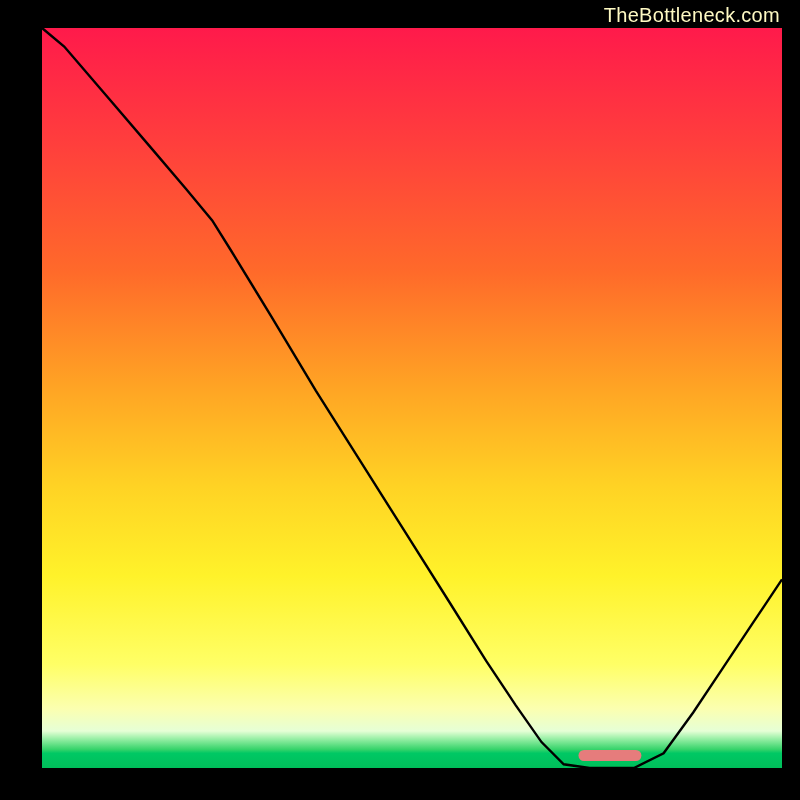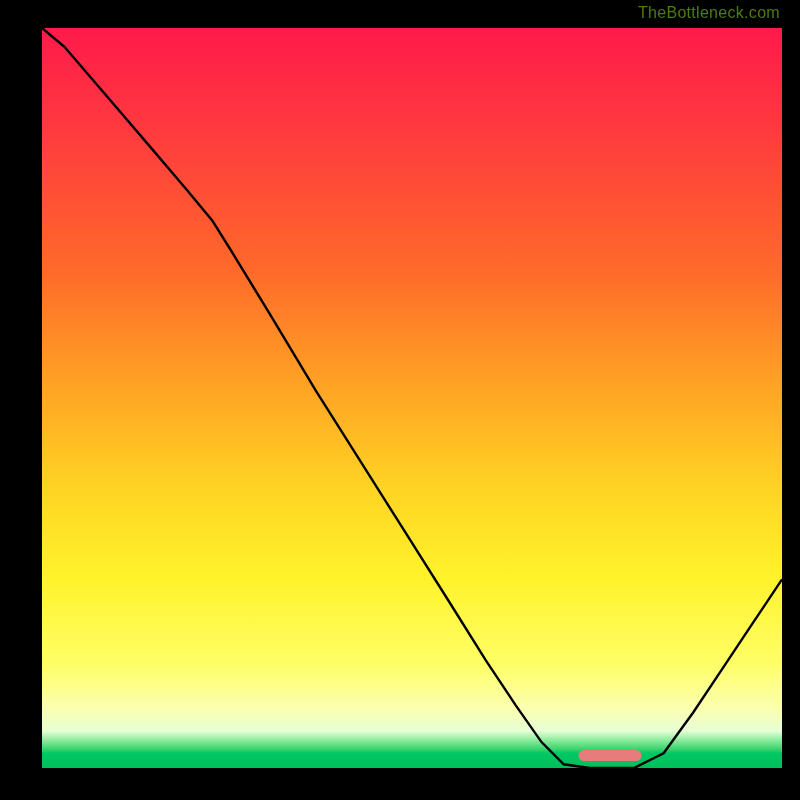--- a/index.html
+++ b/index.html
@@ -36,22 +36,22 @@
       #9cf0a8 96%,
       #35d36a 97.5%,
       #00c864 98%,
       #00bf5a 100%
     );
   }
   .attribution {
     position: absolute;
     top: 4px;
     right: 20px;
-    color: #4d7c0f;
-    font-size: 16px;
+    color: #fef9c3;
+    font-size: 20px;
     font-weight: 400;
     letter-spacing: 0.3px;
   }
   svg.curve-layer {
     position: absolute;
     left: 0;
     top: 0;
     width: 740px;
     height: 740px;
     overflow: visible;

